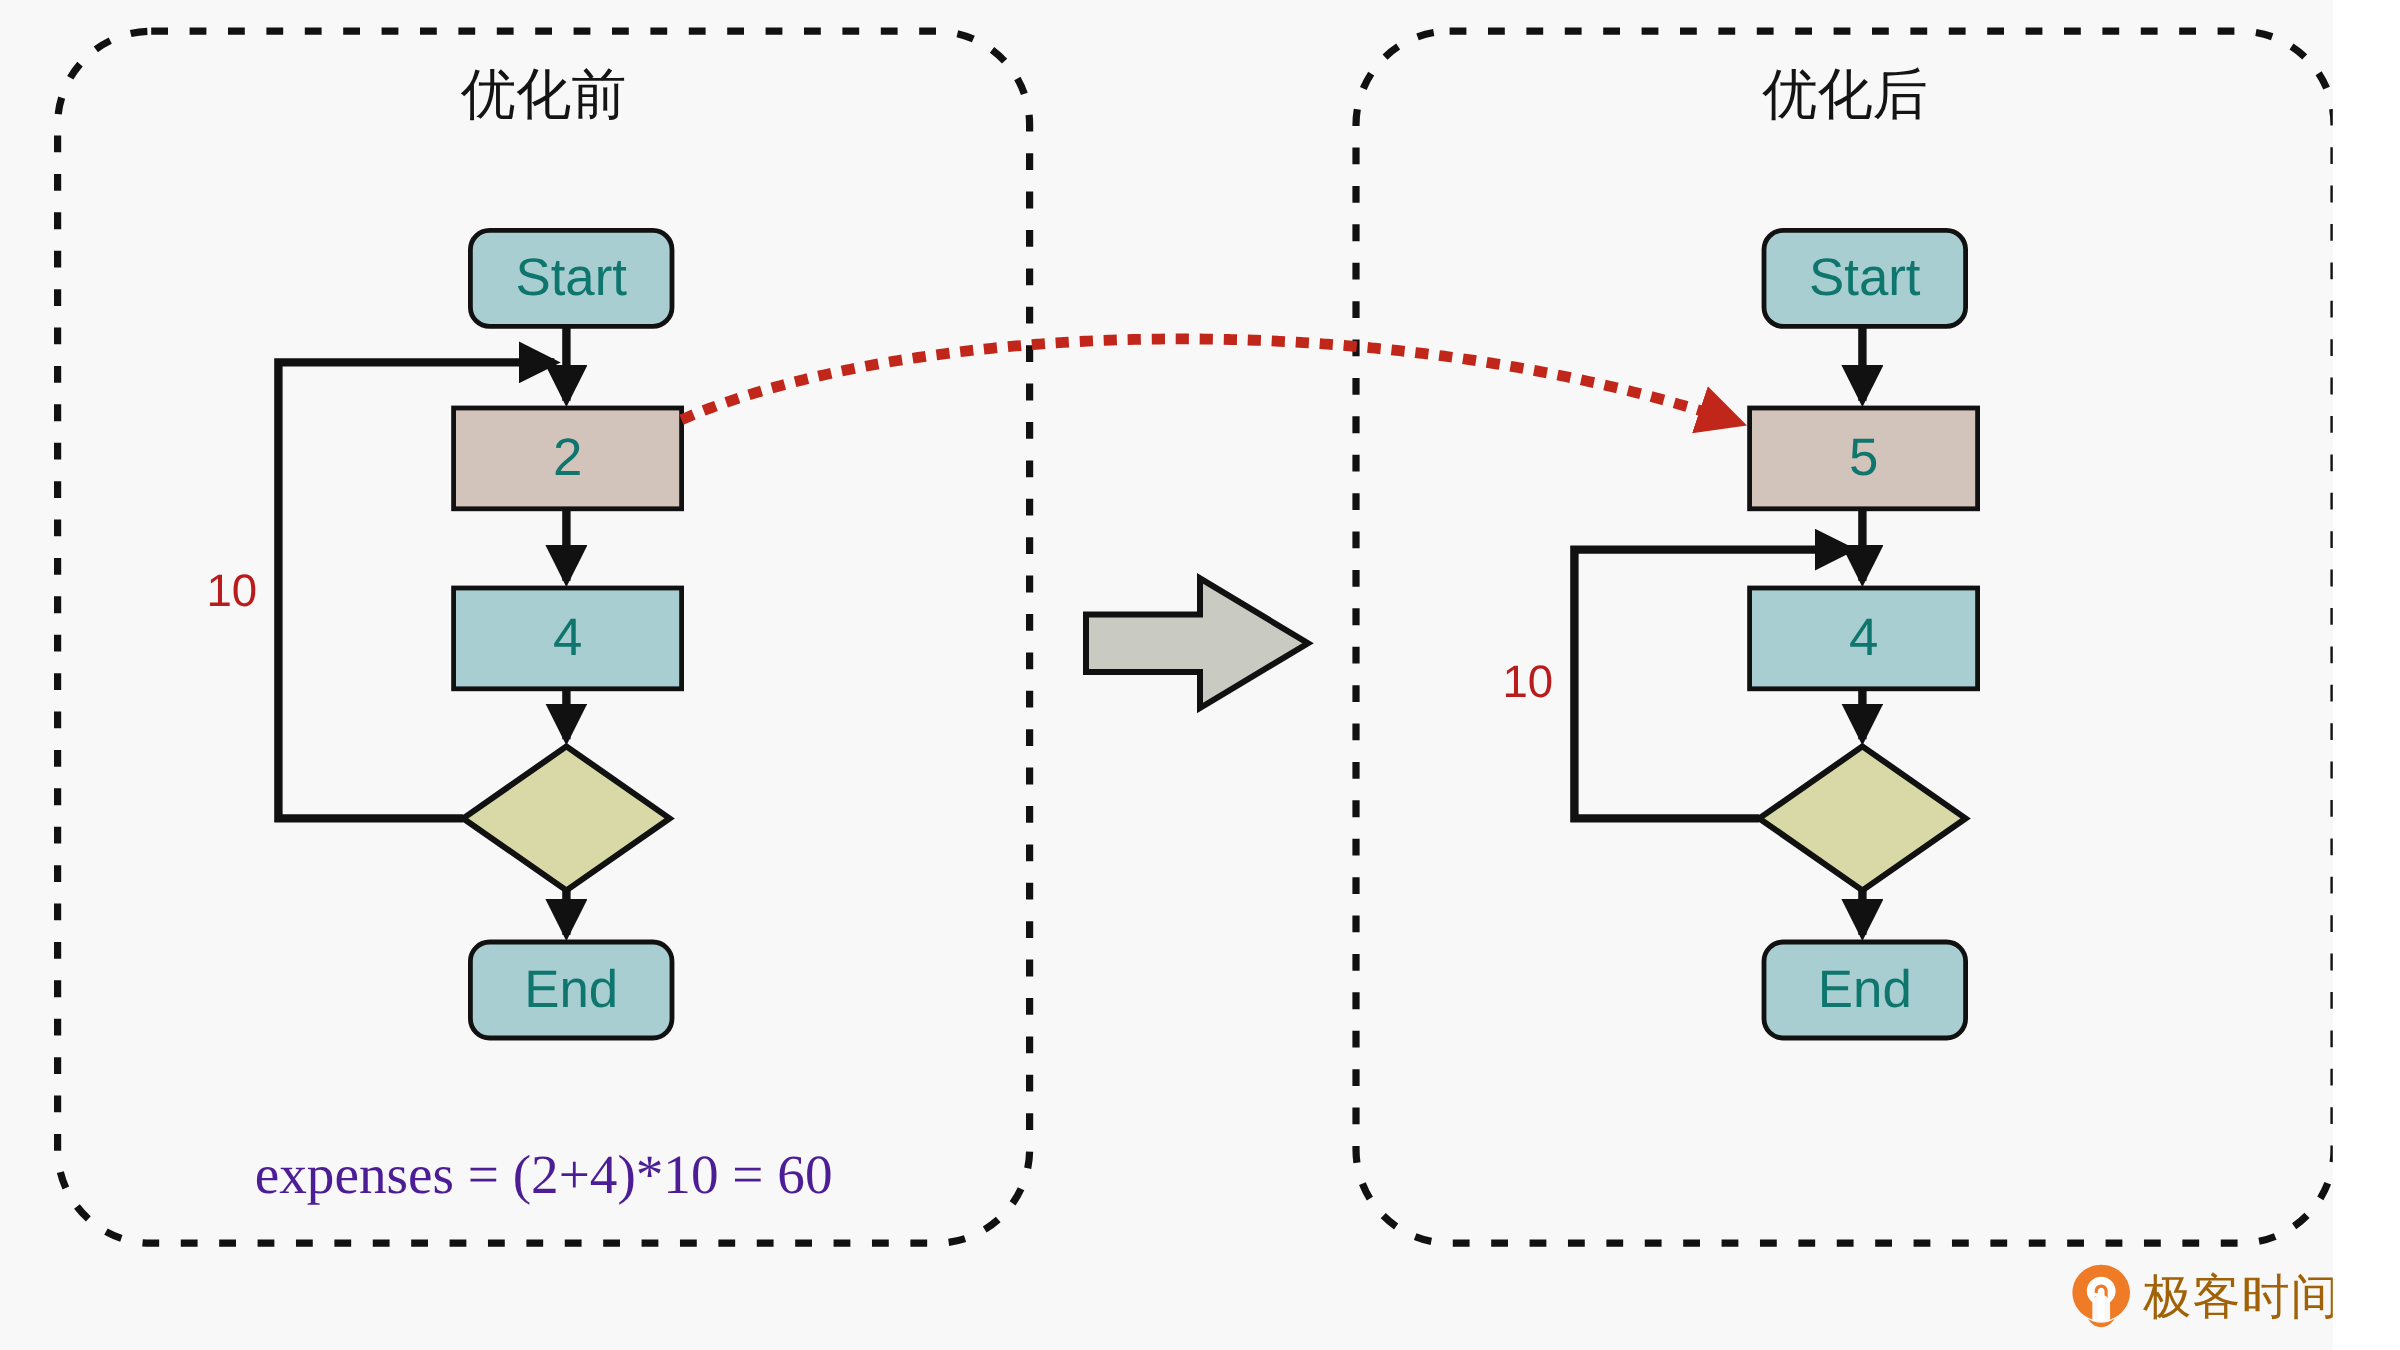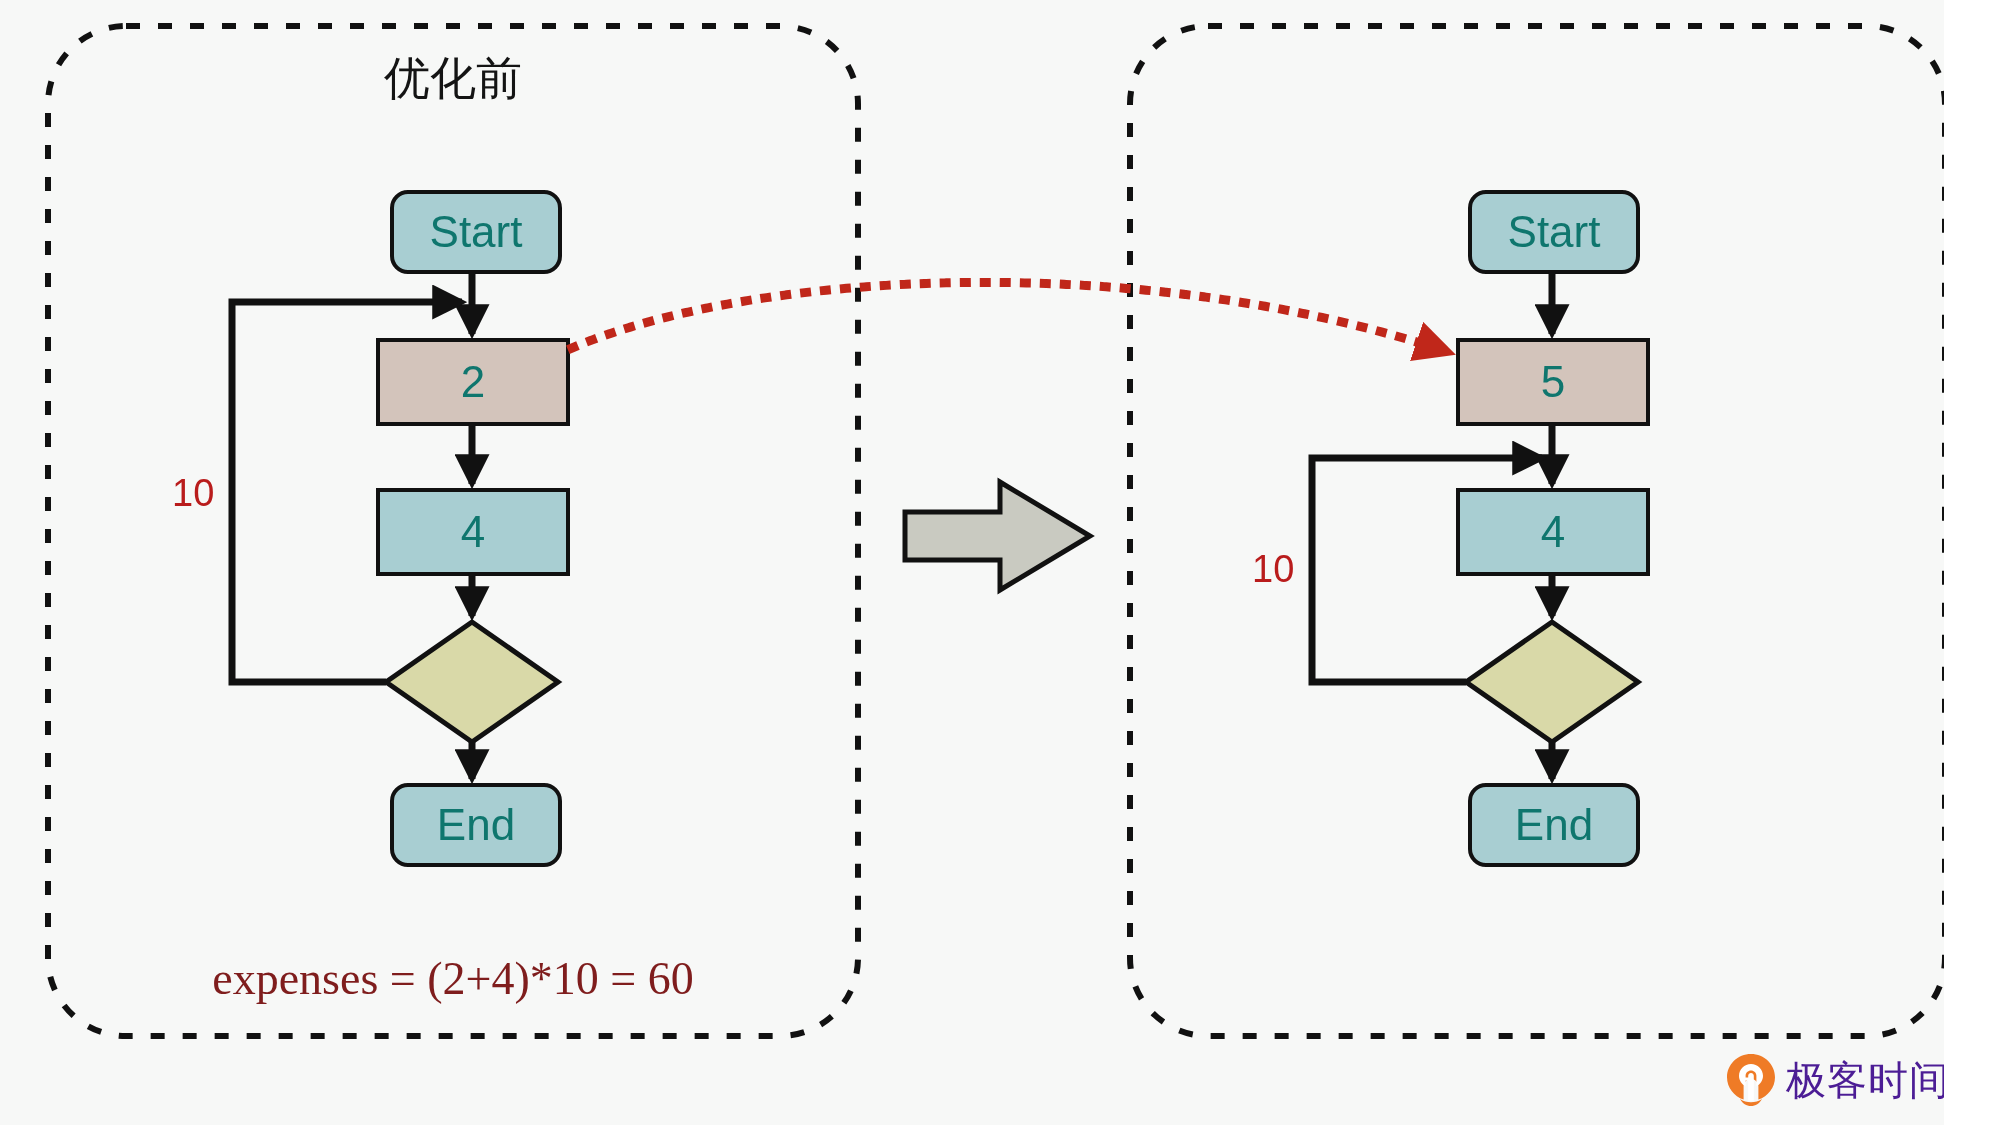--- a/index.html
+++ b/index.html
@@ -46,34 +46,34 @@
     position: absolute;
     font-family: "Liberation Sans", sans-serif;
     font-size: 38px;
     color: #b91c1c;
     white-space: nowrap;
   }
   .formula {
     position: absolute;
     font-family: "Liberation Serif", serif;
     font-size: 46px;
-    color: #7f1d1d;
+    color: #4c1d95;
     white-space: nowrap;
     text-align: center;
   }
   .logo {
     position: absolute;
     display: flex;
     align-items: center;
     gap: 10px;
   }
   .logo-text {
     font-family: "DejaVu Sans", sans-serif;
     font-size: 40px;
-    color: #4c1d95;
+    color: #a16207;
     letter-spacing: 1px;
     white-space: nowrap;
   }
 </style>
 </head>
 <body>
 
 <div id="root">
 
   <svg class="svg-layer" viewBox="0 0 2000 1125">
@@ -130,20 +130,21 @@
 
     <path d="M 1466 682 L 1312 682 L 1312 458 L 1542 458" fill="none" stroke="#111111" stroke-width="7" marker-end="url(#arrowBlack)"></path>
 
     <polygon points="905,512 1000,512 1000,482 1090,536 1000,590 1000,560 905,560" fill="#c9cac1" stroke="#111111" stroke-width="5" stroke-linejoin="miter"></polygon>
 
     <path d="M 572 348 C 760 268 1150 252 1448 352" fill="none" stroke="#c0271a" stroke-width="9" stroke-dasharray="2 18" stroke-linecap="square" marker-end="url(#arrowRed)"></path>
   </svg>
 
   <div class="panel-title" style="left:48px; top:48px; width:810px;">优化前</div>
 
+  <div class="panel-title" style="left:1130px; top:48px; width:815px;">优化后</div>
 
   <div class="node-label terminal" style="left:392px; top:192px; width:168px; height:80px;">Start</div>
 
   <div class="node-label process" style="left:378px; top:340px; width:190px; height:84px;">2</div>
 
   <div class="node-label process" style="left:378px; top:490px; width:190px; height:84px;">4</div>
 
   <div class="node-label terminal" style="left:392px; top:785px; width:168px; height:80px;">End</div>
 
   <div class="loop-count" style="left:172px; top:472px;">10</div>

